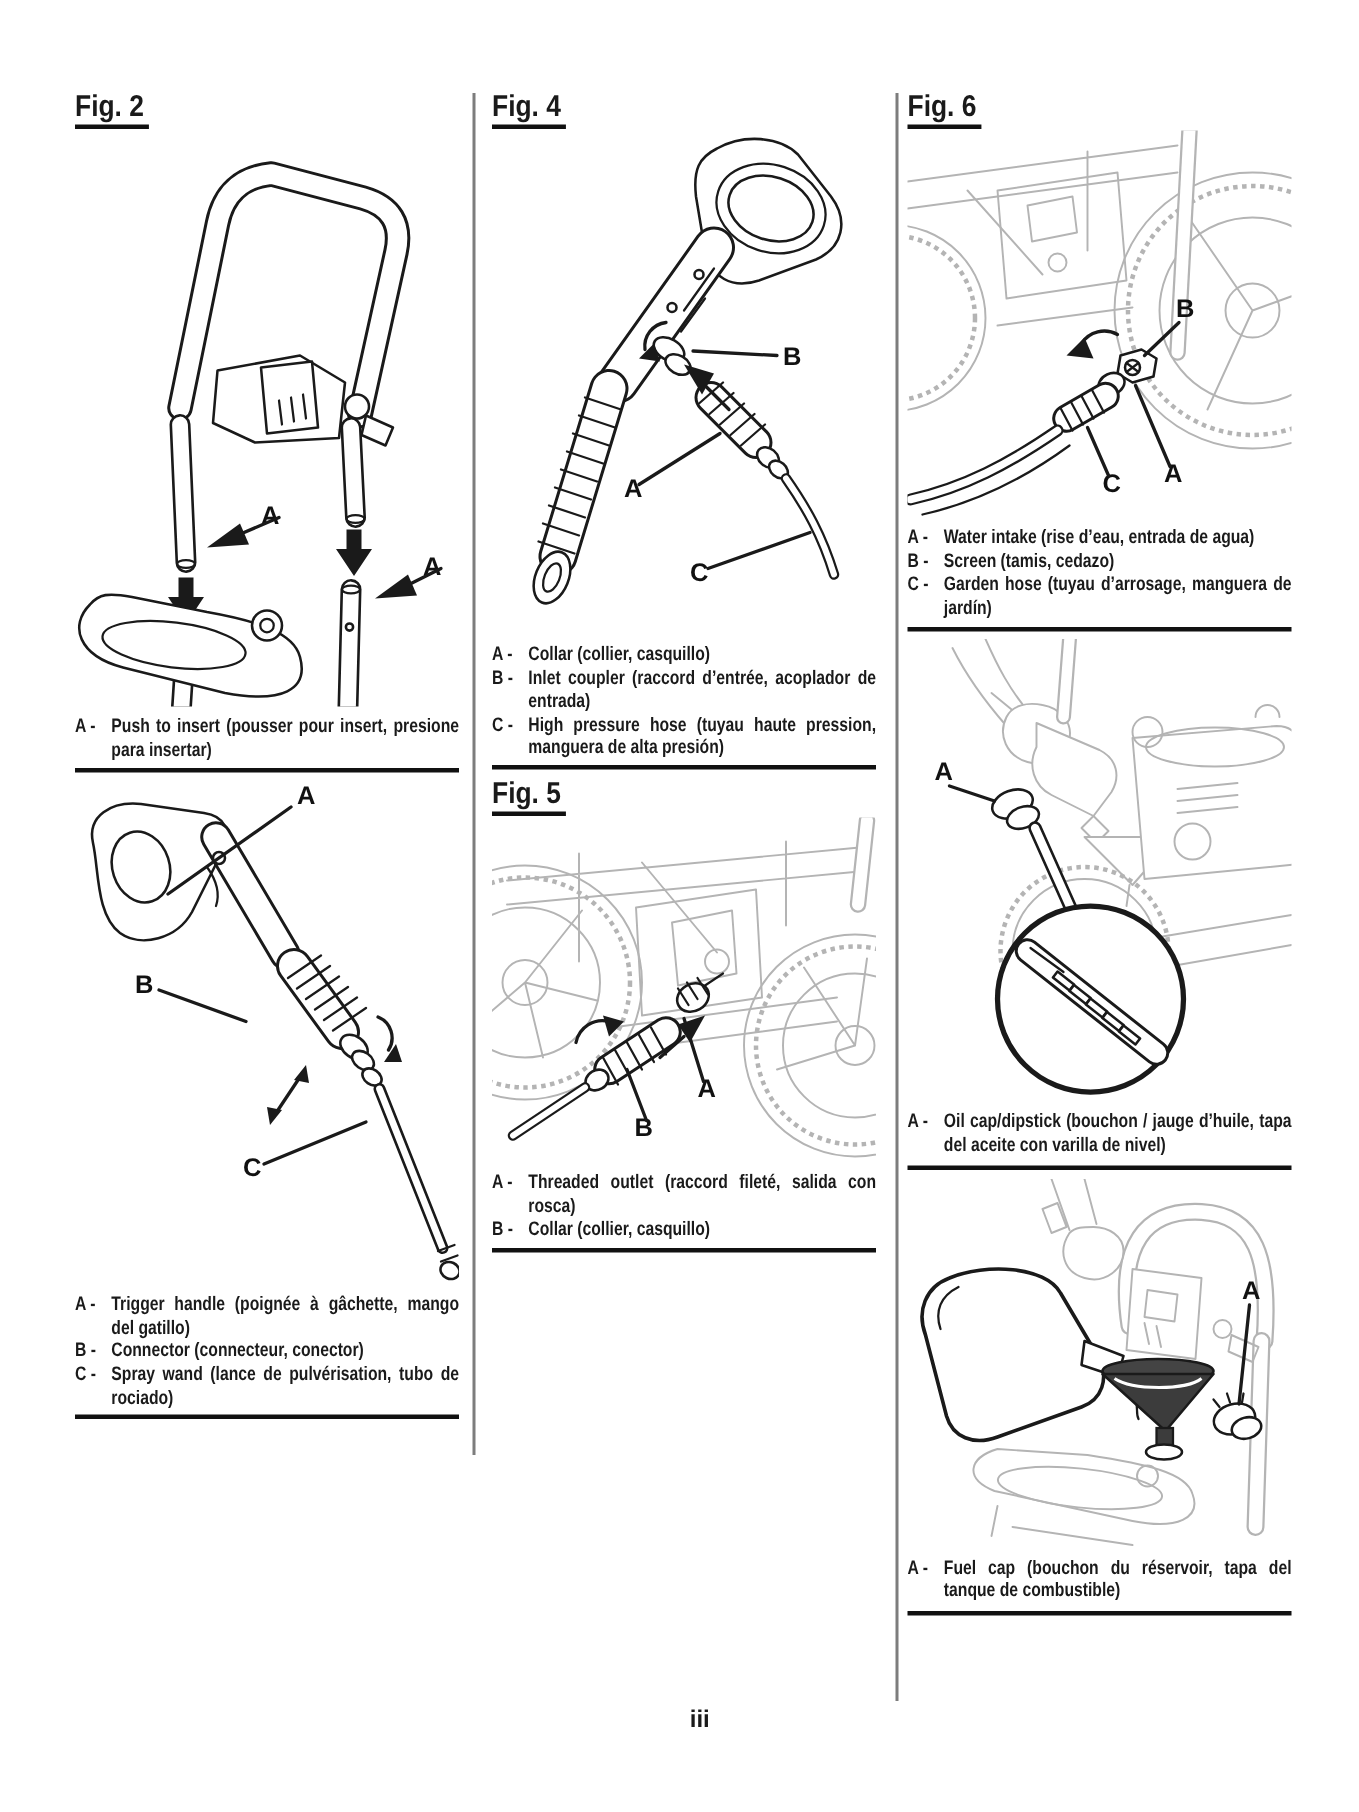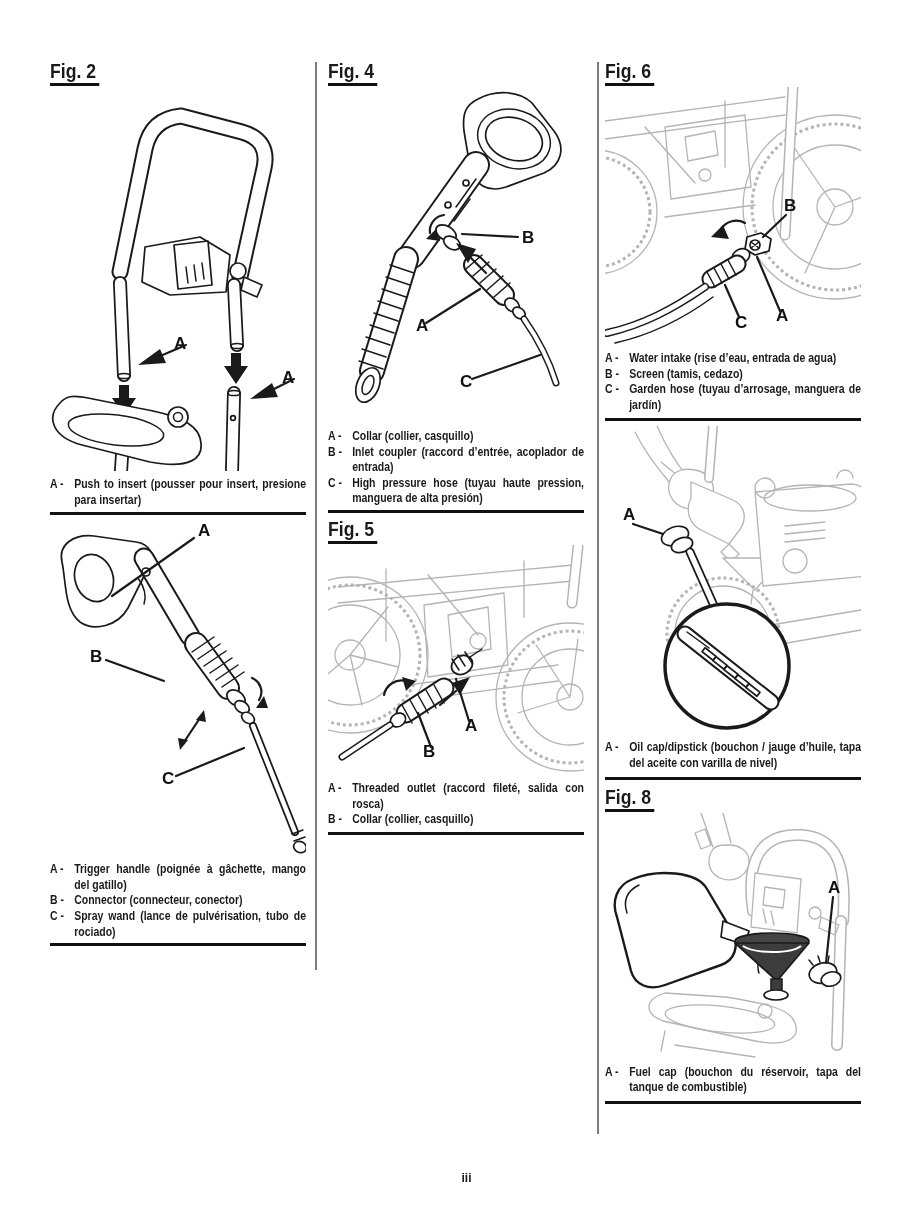--- a/index.html
+++ b/index.html
@@ -20,22 +20,22 @@
     width:124%; transform:scaleX(0.8065); transform-origin:0 0;
     font-size:13px; font-weight:bold; line-height:15.6px; margin-top:5px;
   }
   .cap-row { display:flex; }
   .cap-key { flex:0 0 30px; white-space:nowrap; }
   .cap-text { flex:1; text-align:justify; }
   .rule { height:3px; background:#111; }
   .divider { position:absolute; width:2px; background:#7d7d7d; top:62px; }
   .div1 { left:315px; height:908px; }
   .div2 { left:597px; height:1072px; }
-  .page-num { position:absolute; left:0; right:0; top:1171px; text-align:center;
-    font-size:12px; font-weight:bold;padding-left:27px; }
+  .page-num { position:absolute; left:0; right:0; top:1138px; text-align:center;
+    font-size:16px; font-weight:bold;padding-left:27px; }
   
   .ln  { fill:none; stroke:#1a1a1a; stroke-width:1.5; stroke-linecap:round; stroke-linejoin:round; }
   .lnf { fill:#ffffff; stroke:#1a1a1a; stroke-width:1.7; stroke-linejoin:round; }
   .to  { fill:none; stroke:#1a1a1a; stroke-linecap:round; stroke-linejoin:round; }
   .ti  { fill:none; stroke:#ffffff; stroke-linecap:round; stroke-linejoin:round; }
   .tg  { fill:none; stroke:#b4b4b4; stroke-linecap:round; stroke-linejoin:round; }
   .g   { fill:none; stroke:#b4b4b4; stroke-width:1.3; stroke-linecap:round; stroke-linejoin:round; }
   .gf  { fill:#ffffff; stroke:#b4b4b4; stroke-width:1.3; stroke-linejoin:round; }
   .gd  { fill:none; stroke:#b4b4b4; stroke-width:3; stroke-dasharray:3 3; }
   .fillk { fill:#1a1a1a; stroke:none; }
@@ -377,21 +377,20 @@
       <div class="caption">
         <div class="cap-row">
           <span class="cap-key">A -</span>
           <span class="cap-text">Oil cap/dipstick (bouchon / jauge d’huile, tapa del aceite con varilla de nivel)</span>
         </div>
       </div>
       <div class="rule" style="margin-top:6px"></div>
     </section>
 
     <section style="margin-top:6px">
-      <div class="title-wrap"><h2 class="fig-title">Fig. 8</h2></div>
       <svg class="fig-art" width="256" height="246" viewBox="0 0 256 246">
 
         <path class="tg" stroke-width="12" d="M148,98 C140,44 158,20 196,22 C232,24 242,52 238,108"></path>
         <path class="ti" stroke-width="9" d="M148,98 C140,44 158,20 196,22 C232,24 242,52 238,108"></path>
         <path class="tg" stroke-width="12" d="M236,108 L232,232"></path>
           <path class="ti" stroke-width="9" d="M236,108 L232,232"></path>
         <path class="g" d="M96,0 L108,34 M118,0 L126,30 M90,20 l10,-4 6,16 -10,4 z"></path>
         <path class="gf" d="M108,36 C100,48 104,62 118,66 C132,70 144,60 144,48 C144,38 134,32 124,32 C117,32 112,32 108,36 Z"></path>
         <path class="gf" d="M150,60 L196,66 L192,120 L146,114 Z M160,74 l20,3 -2,18 -20,-3 z"></path>
         <path class="g" d="M158,96 l3,14 M166,98 l3,14"></path>

